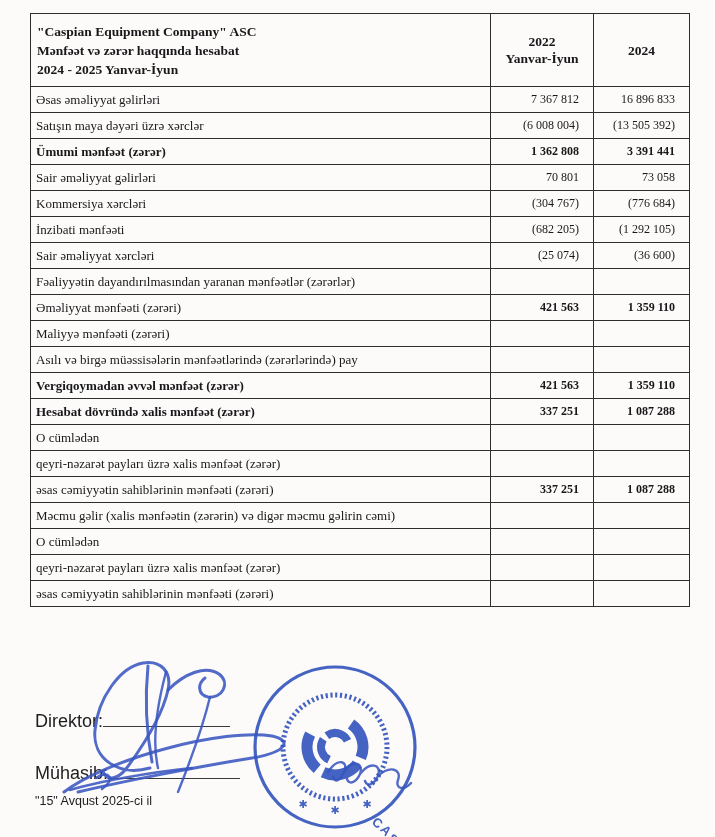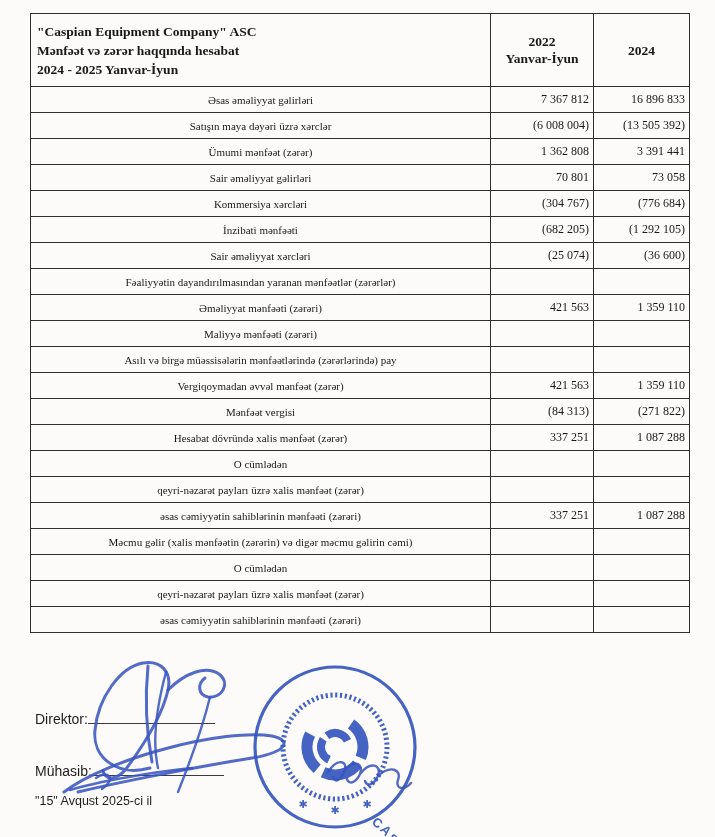--- a/index.html
+++ b/index.html
@@ -23,31 +23,31 @@
   th.title-cell{
     text-align:left;vertical-align:middle;
     font-size:13.5px;font-weight:bold;line-height:19px;
     padding:5px 6px;height:62px;
   }
   th.num-head{
     text-align:center;vertical-align:middle;
     font-size:13.5px;font-weight:bold;line-height:17px;
   }
   td.lbl{
-    font-size:11px;padding:2px 5px;height:21px;text-align:center;
+    font-size:13px;padding:2px 5px;height:21px;text-align:left;
   }
   td.val{
-    font-size:12px;padding:2px 4px;text-align:right;height:21px;
+    font-size:12px;padding:2px 14px;text-align:right;height:21px;
     font-family:"Liberation Serif", serif;
   }
-  .bold{font-weight:normal;}
+  .bold{font-weight:bold;}
   
   .footer-label{
     position:absolute;font-family:"Liberation Sans", sans-serif;
-    font-size:14px;color:#1d1d1f;z-index:1;
+    font-size:18px;color:#1d1d1f;z-index:1;
   }
   .sig-line{
     display:inline-block;border-bottom:1.5px solid #3a3a3c;
     height:12px;vertical-align:baseline;
   }
   #director-row{left:35px;top:711px;}
   #director-row .sig-line{width:127px;}
   #accountant-row{left:35px;top:763px;}
   #accountant-row .sig-line{width:132px;}
   #report-date{left:35px;top:794px;font-size:12.5px;}
@@ -157,25 +157,20 @@
     <td class="val"></td>
     <td class="val"></td>
   </tr>
 
   <tr>
     <td class="lbl bold">Vergiqoymadan əvvəl mənfəət (zərər)</td>
     <td class="val bold">421 563</td>
     <td class="val bold">1 359 110</td>
   </tr>
 
-  <tr>
-    <td class="lbl">Mənfəət vergisi</td>
-    <td class="val">(84 313)</td>
-    <td class="val">(271 822)</td>
-  </tr>
 
   <tr>
     <td class="lbl bold">Hesabat dövründə xalis mənfəət (zərər)</td>
     <td class="val bold">337 251</td>
     <td class="val bold">1 087 288</td>
   </tr>
 
   <tr>
     <td class="lbl">O cümlədən</td>
     <td class="val"></td>

